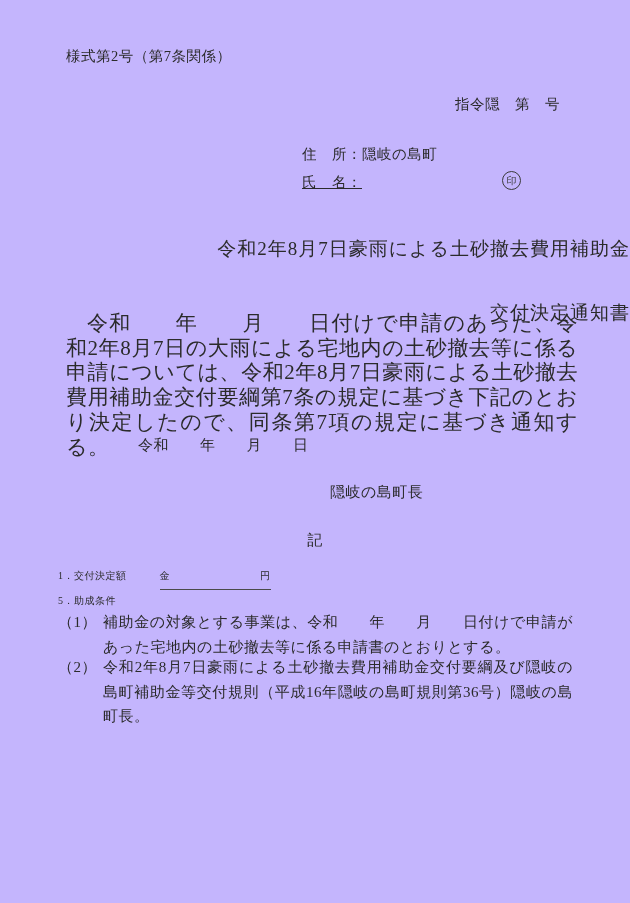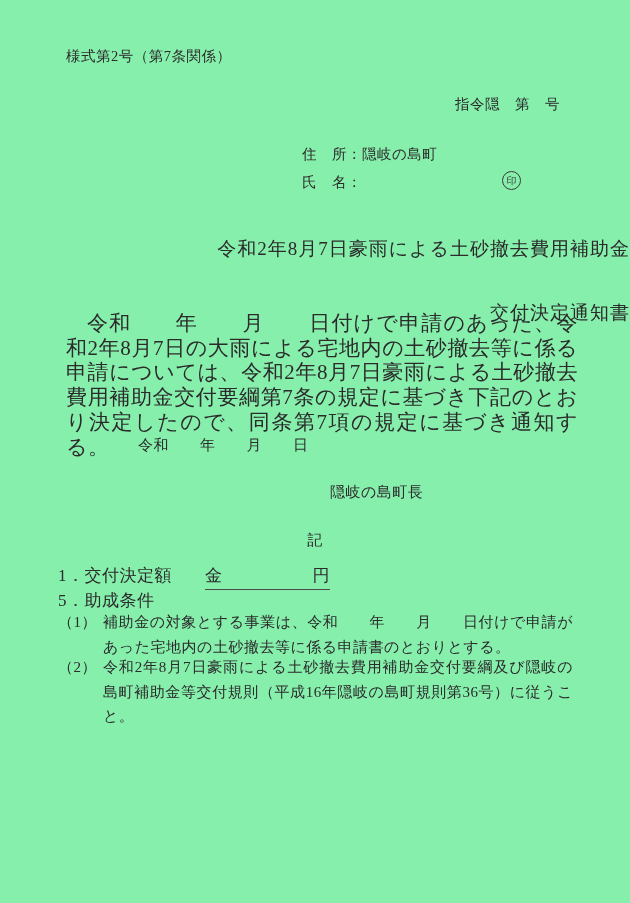--- a/index.html
+++ b/index.html
@@ -4,36 +4,36 @@
 <style>
   html, body {
     margin: 0;
     padding: 0;
     background: #e8e8e8;
   }
   .page {
     position: relative;
     width: 630px;
     height: 903px;
-    background: #86efac;
+    background: #c4b5fd;
     font-family: "Liberation Serif", "DejaVu Serif", serif;
     color: #2b2b2b;
     overflow: hidden;
   }
   .t {
     position: absolute;
     white-space: pre;
     font-size: 15px;
     line-height: 25px;
     letter-spacing: 0.5px;
   }
   .form-number   { left: 66px;  top: 44px;  font-size: 14.5px; }
   .directive     { right: 70px; top: 92px;  font-size: 14.5px; }
   .address-line  { left: 302px; top: 142px; font-size: 14.5px; }
-  .name-line     { left: 302px; top: 170px; font-size: 14.5px; }
+  .name-line     { left: 302px; top: 170px; font-size: 14.5px; text-decoration: underline; }
   .seal {
     position: absolute;
     left: 502px; top: 171px;
     width: 17px; height: 17px;
     border: 1px solid #3a3a3a;
     border-radius: 50%;
     display: flex; align-items: center; justify-content: center;
     font-size: 10px; line-height: 1;
     color: #3a3a3a;
     letter-spacing: 0;
@@ -67,21 +67,21 @@
     left: 0; right: 0; top: 528px;
     text-align: center;
     font-size: 15px; line-height: 25px;
     letter-spacing: 0.5px;
     white-space: pre;
   }
   .item-row {
     position: absolute;
     left: 58px;
     white-space: pre;
-    font-size: 17px;
+    font-size: 10px;
     line-height: 25px;
     letter-spacing: 0.5px;
   }
   .item-1 { top: 563px; display: flex; align-items: baseline; }
   .item-2 { top: 588px; }
   .amount-group {
     display: inline-flex;
     align-items: baseline;
     margin-left: 33px;
     border-bottom: 1px solid #4a4a4a;
@@ -152,16 +152,16 @@
 
   <div class="item-row item-2">5．助成条件</div>
 
   <div class="sub-item sub-1">
     <span class="sub-marker">（1）</span>
     <span class="sub-text">補助金の対象とする事業は、令和　　年　　月　　日付けで申請があった宅地内の土砂撤去等に係る申請書のとおりとする。</span>
   </div>
 
   <div class="sub-item sub-2">
     <span class="sub-marker">（2）</span>
-    <span class="sub-text">令和2年8月7日豪雨による土砂撤去費用補助金交付要綱及び隠岐の島町補助金等交付規則（平成16年隠岐の島町規則第36号）に従うこと。</span>
+    <span class="sub-text">令和2年8月7日豪雨による土砂撤去費用補助金交付要綱及び隠岐の島町補助金等交付規則（平成16年隠岐の島町規則第36号）隠岐の島町長。</span>
   </div>
 
 </div>
 
 </body></html>

